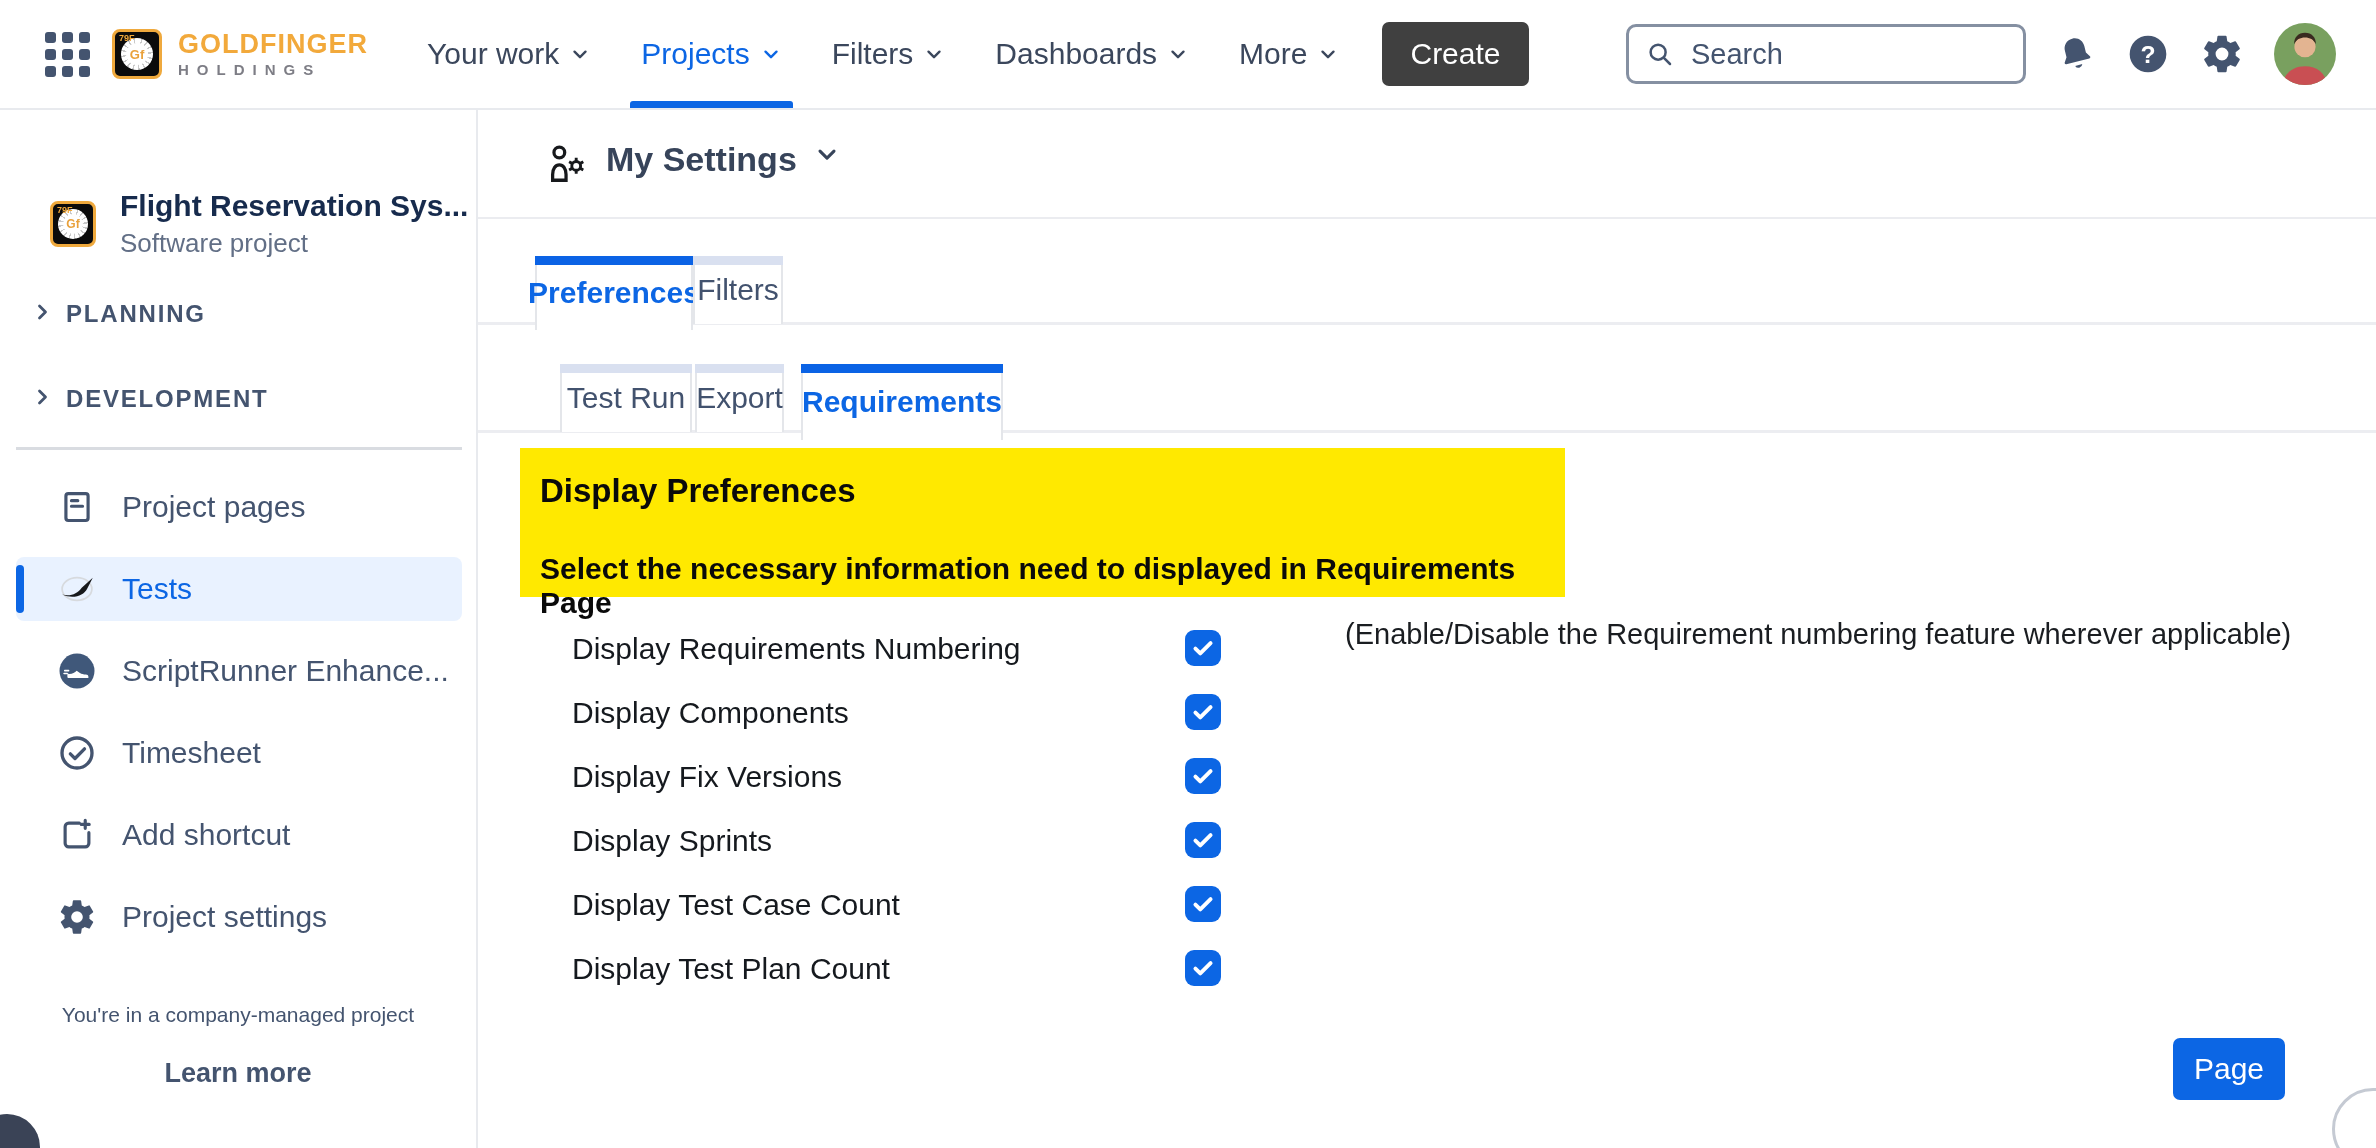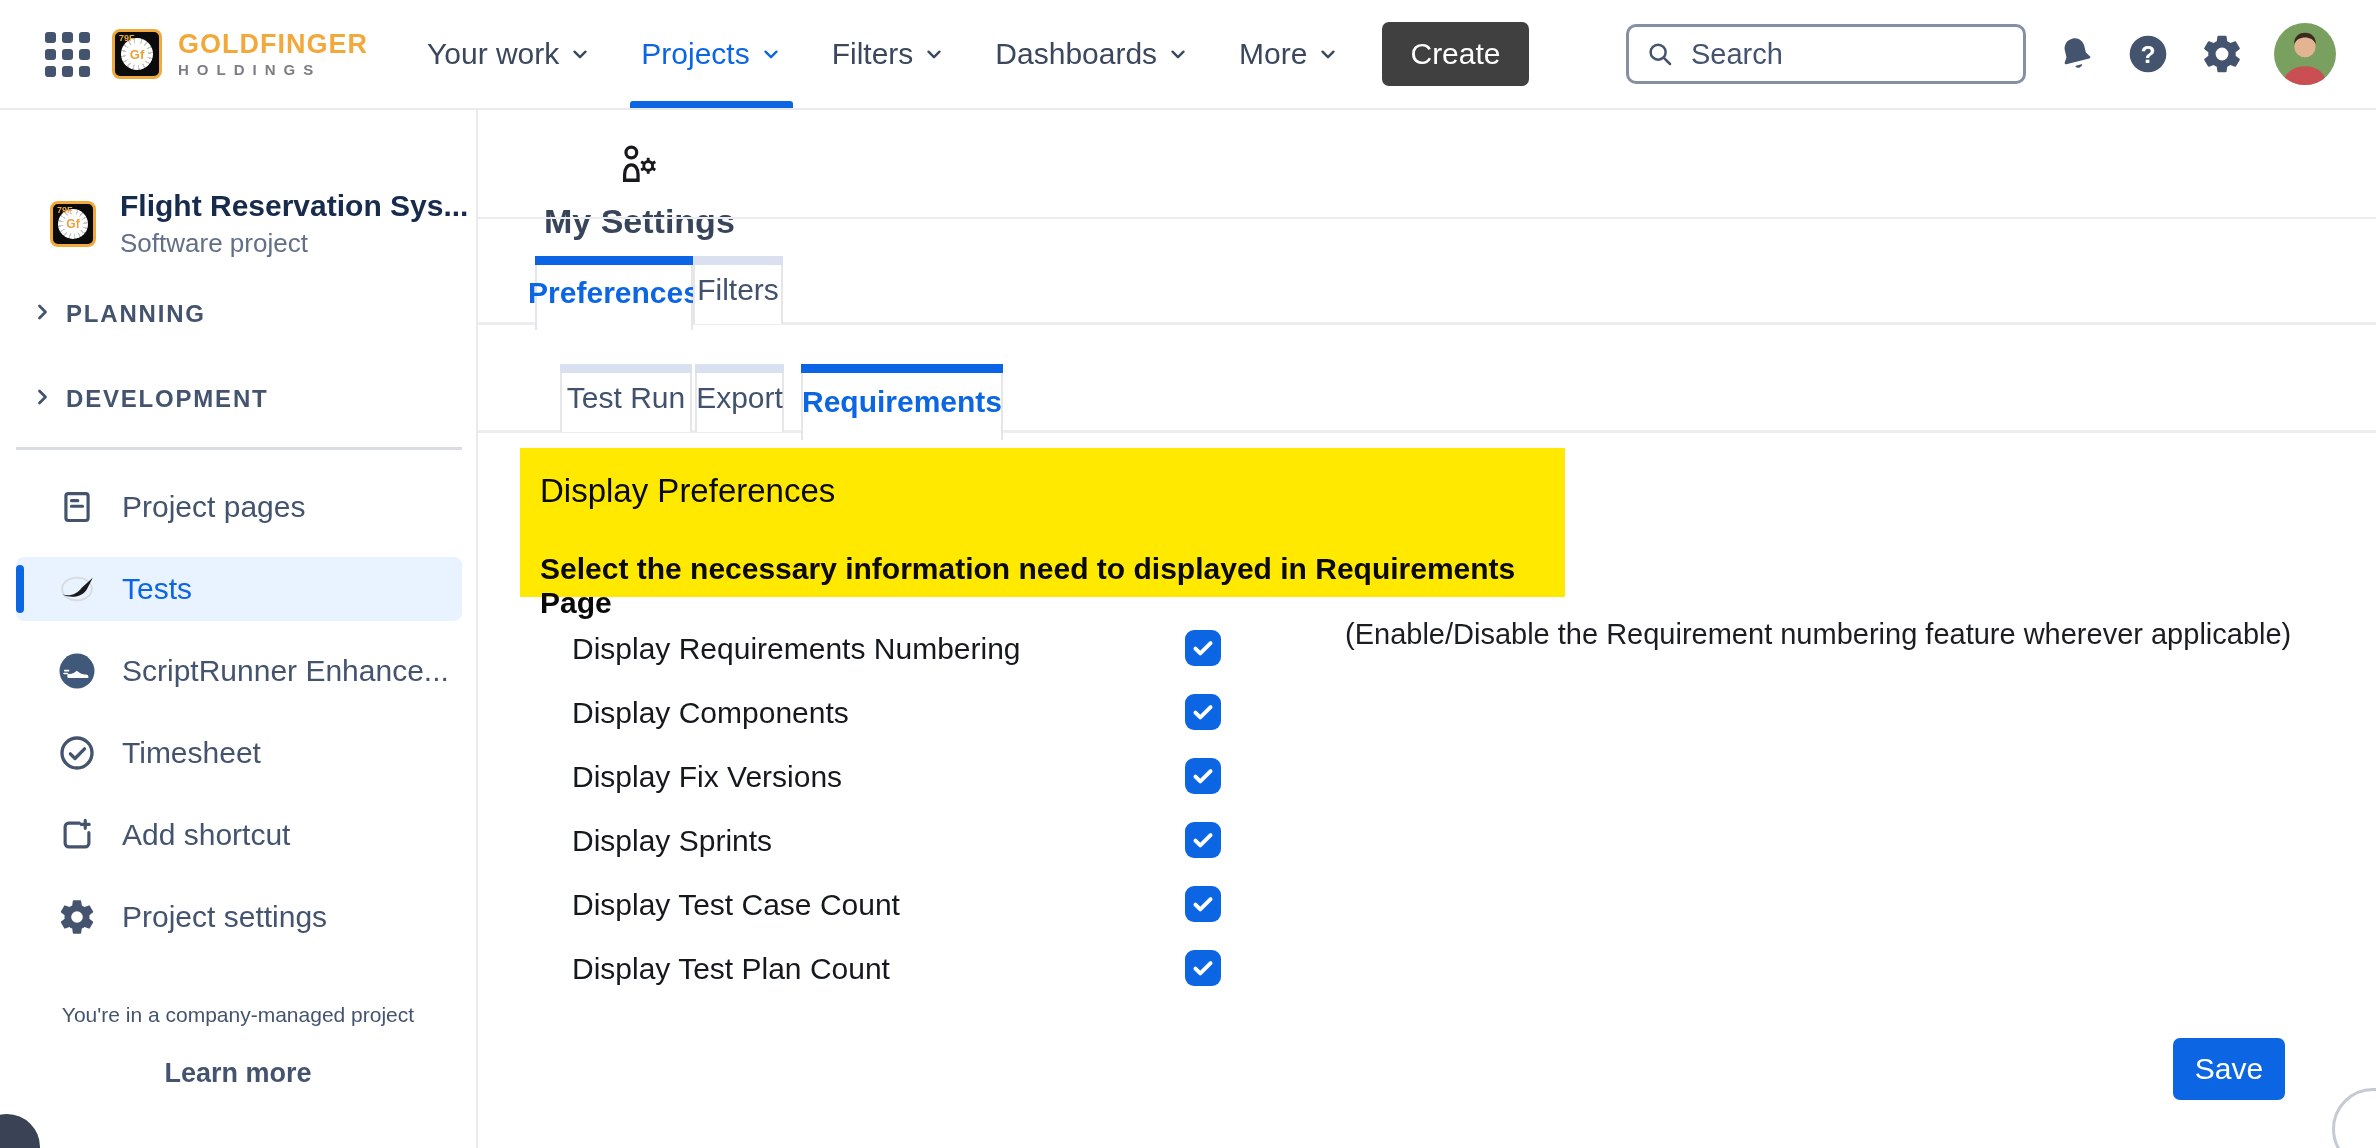--- a/index.html
+++ b/index.html
@@ -58,34 +58,34 @@
   .side-item.active{background:#E9F2FF;}
   .side-item.active .label{color:#0C66E4;}
   .active-bar{position:absolute;left:0;top:8px;bottom:8px;width:8px;border-radius:4px;background:#0C66E4;}
   .side-footer-msg{position:absolute;left:0;width:100%;text-align:center;font-size:21px;color:#44546F;top:893px;}
   .side-footer-link{position:absolute;left:0;width:100%;text-align:center;font-size:27px;font-weight:700;
                     color:#44546F;top:948px;cursor:pointer;}
   .corner-fab{position:absolute;left:-26px;bottom:-32px;width:66px;height:66px;border-radius:50%;
               background:#3A4356;z-index:15;cursor:pointer;}
   
   .main{position:absolute;top:110px;left:478px;right:0;bottom:0;background:#fff;}
-  .settings-head{position:absolute;top:30px;left:66px;display:flex;align-items:center;gap:16px;cursor:pointer;flex-direction:column;}
+  .settings-head{position:absolute;top:30px;left:66px;display:flex;gap:16px;cursor:pointer;}
   .settings-title{font-size:34px;font-weight:700;color:#37445A;}
   .head-divider{position:absolute;top:107px;left:0;right:0;height:2px;background:#EBECF0;}
   .tabline1{position:absolute;top:212px;left:0;right:0;height:3px;background:#ECEDF1;}
   .tabline2{position:absolute;top:320px;left:0;right:0;height:3px;background:#ECEDF1;}
   .tab{position:absolute;box-sizing:border-box;background:#fff;border-left:2px solid #E4E6EA;
        border-right:2px solid #E4E6EA;display:flex;align-items:center;justify-content:center;
        font-size:30px;color:#42526E;cursor:pointer;z-index:3;}
   .tab .topbar{position:absolute;top:0;left:-2px;right:-2px;height:9px;background:#D9E0F0;}
   .tab.active{font-weight:700;color:#0C66E4;}
   .tab.active .topbar{background:#0B63E5;}
   .banner{position:absolute;left:42px;top:338px;width:1045px;height:149px;background:#FFE900;
           box-sizing:border-box;padding:24px 0 0 20px;}
-  .banner-title{font-size:33px;font-weight:400;color:#0A0A0A;}
+  .banner-title{font-size:33px;font-weight:700;color:#0A0A0A;}
   .banner-sub{font-size:30px;font-weight:700;color:#0A0A0A;margin-top:42px;}
   .pref-label{position:absolute;left:94px;font-size:30px;color:#15191E;white-space:nowrap;}
   .pref-check{position:absolute;left:707px;width:36px;height:36px;border-radius:9px;background:#0C66E4;
               display:flex;align-items:center;justify-content:center;cursor:pointer;}
   .pref-note{position:absolute;left:867px;top:508px;font-size:29px;color:#1A1D21;white-space:nowrap;}
   .save-btn{position:absolute;left:1695px;top:928px;width:112px;height:62px;background:#0C66E4;color:#fff;
             border:none;border-radius:7px;font-size:30px;font-family:inherit;cursor:pointer;}
   .bubble-fab{position:absolute;right:-38px;bottom:-22px;width:76px;height:76px;border-radius:50%;
               background:#fff;border:3px solid #C5CAD3;z-index:15;cursor:pointer;}
   svg{display:block;}
@@ -387,17 +387,17 @@
         </svg>
     </div>
 
     <div class="pref-label" style="top:842px;">Display Test Plan Count</div>
     <div class="pref-check" style="top:840px;">
       <svg width="26" height="26" viewBox="0 0 24 24">
           <path d="M5 12.5l4.5 4.5L19 7.5" stroke="#fff" stroke-width="3.6" fill="none" stroke-linecap="round" stroke-linejoin="round"></path>
         </svg>
     </div>
 
-    <button class="save-btn">Save</button>
+    <button class="save-btn">Page</button>
     <div class="bubble-fab"></div>
   </div>
 
 </div>
 
 </body></html>

